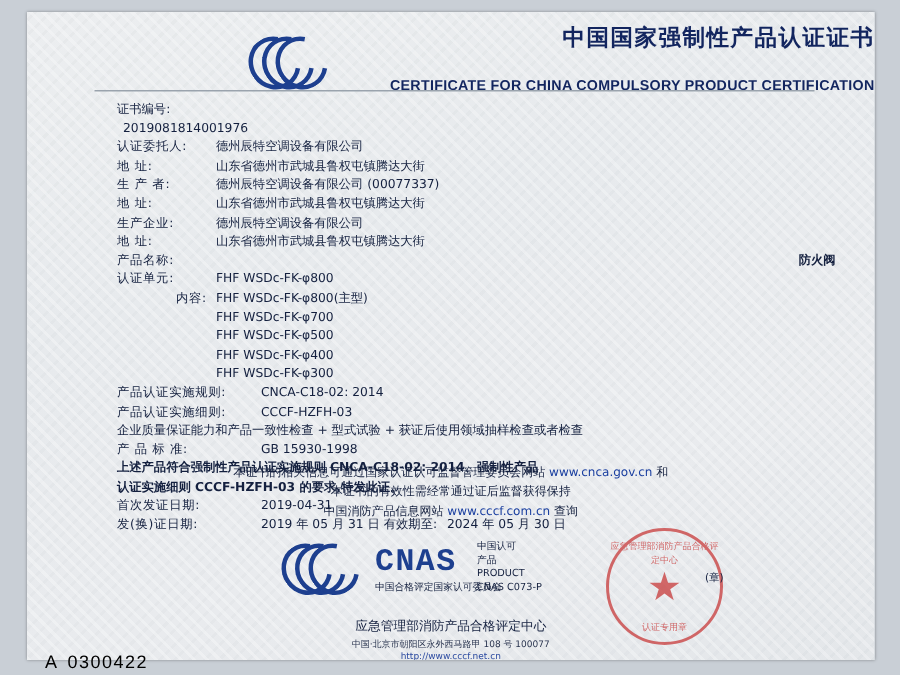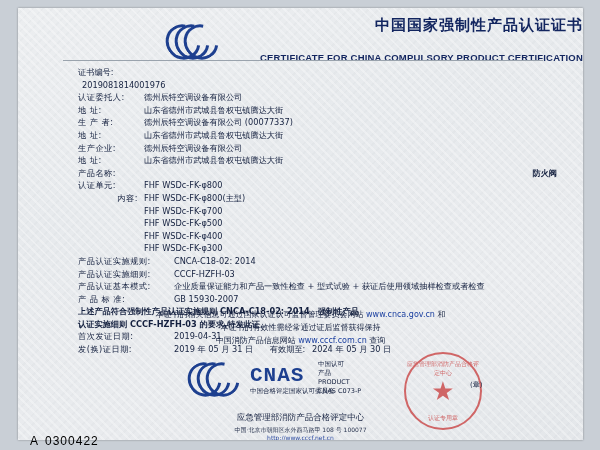--- a/index.html
+++ b/index.html
@@ -205,40 +205,39 @@
 
     <div class="row">
       <span class="lbl wide b">产品认证实施规则:</span>
       <span class="val">CNCA-C18-02: 2014</span>
     </div>
     <div class="row">
       <span class="lbl wide b">产品认证实施细则:</span>
       <span class="val">CCCF-HZFH-03</span>
     </div>
     <div class="row">
-      <span class="lbl wide b">产品认证基本模式:</span>
       <span class="val">企业质量保证能力和产品一致性检查 + 型式试验 + 获证后使用领域抽样检查或者检查</span>
     </div>
     <div class="row">
       <span class="lbl wide b">产 品 标 准:</span>
-      <span class="val">GB 15930-2007</span>
+      <span class="val">GB 15930-1998</span>
     </div>
 
     <div style="font-weight:bold;">上述产品符合强制性产品认证实施规则 CNCA-C18-02: 2014、强制性产品</div>
     <div style="font-weight:bold;">认证实施细则 CCCF-HZFH-03 的要求,特发此证。</div>
 
     <div class="row">
       <span class="lbl wide b">首次发证日期:</span>
       <span class="val">2019-04-31</span>
     </div>
     <div class="row">
       <span class="lbl wide b">发(换)证日期:</span>
       <span class="val">
         <span>2019 年 05 月 31 日</span>
-        <span style="margin-left:14px;">有效期至:</span>
+        <span style="">有效期至:</span>
         <span style="margin-left:4px;">2024 年 05 月 30 日</span>
       </span>
     </div>
   </div>
 
   <div class="notice">
     <div>
       <span>本证书的相关信息可通过国家认证认可监督管理委员会网站 </span><span class="blue">www.cnca.gov.cn</span><span> 和</span>
     </div>
     <div>本证书的有效性需经常通过证后监督获得保持</div>

